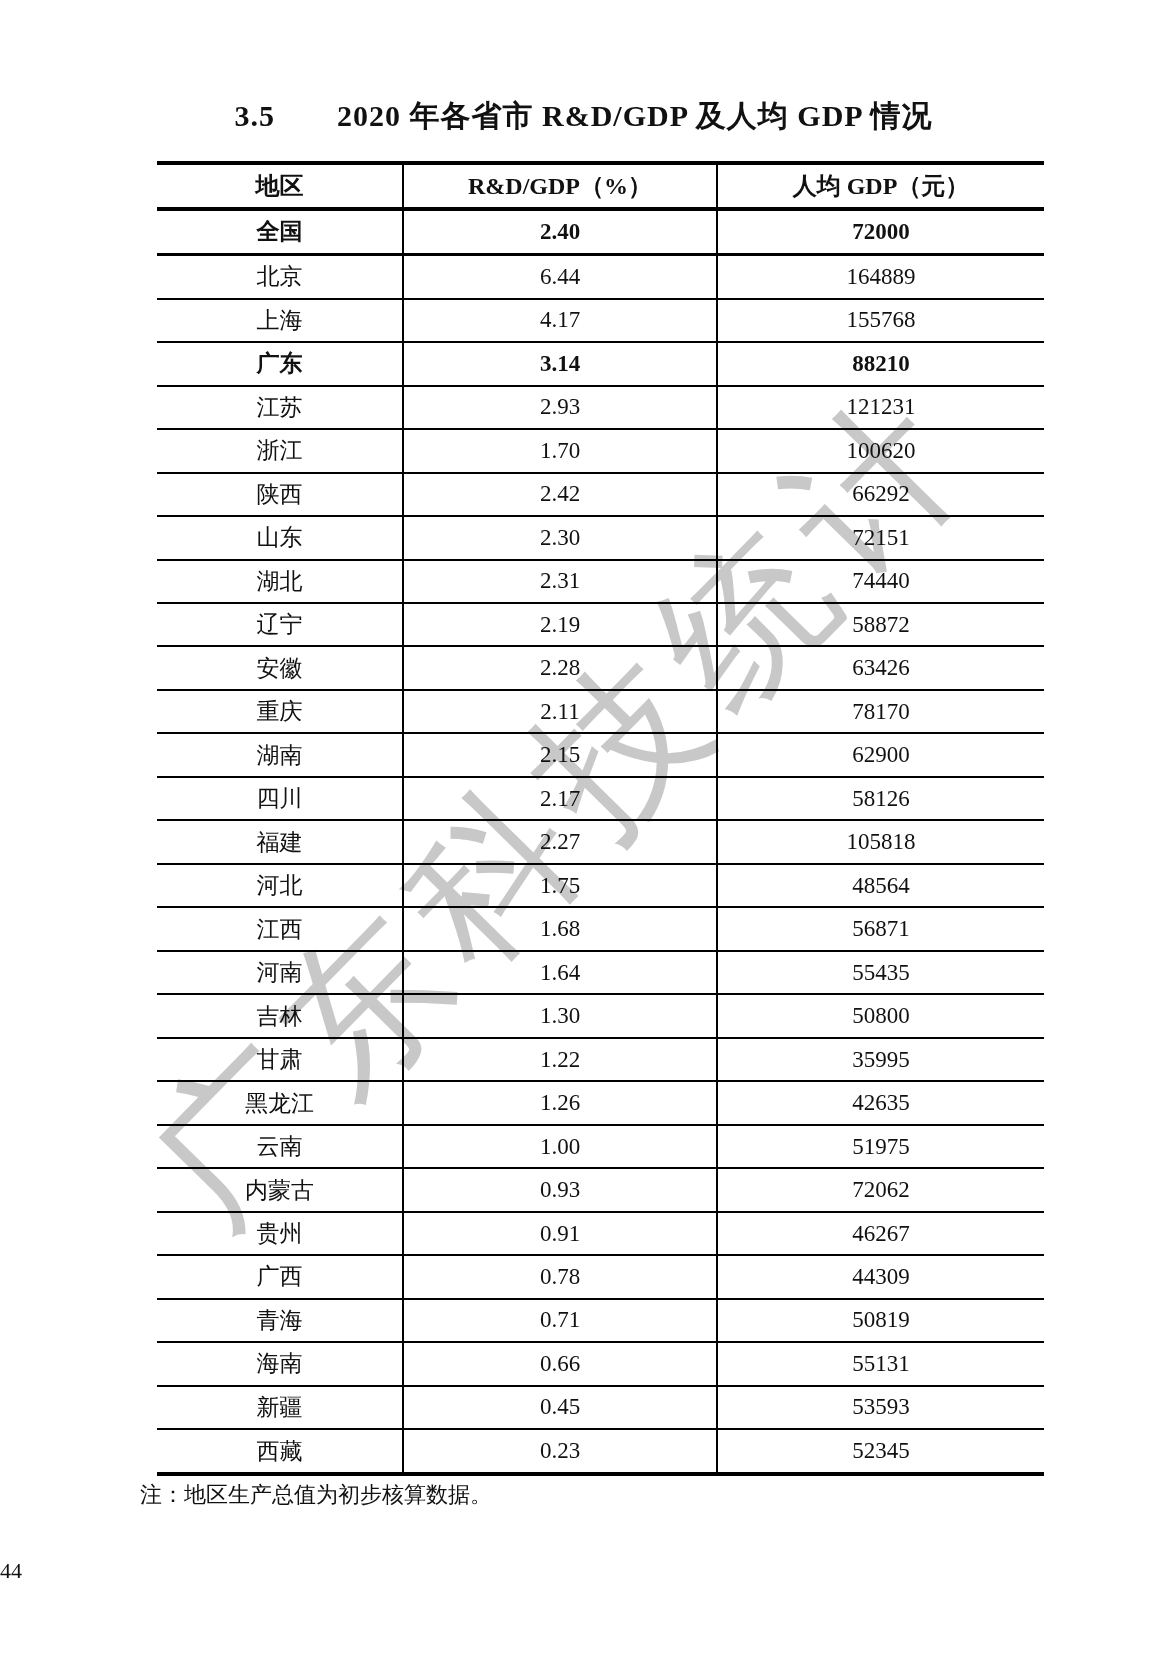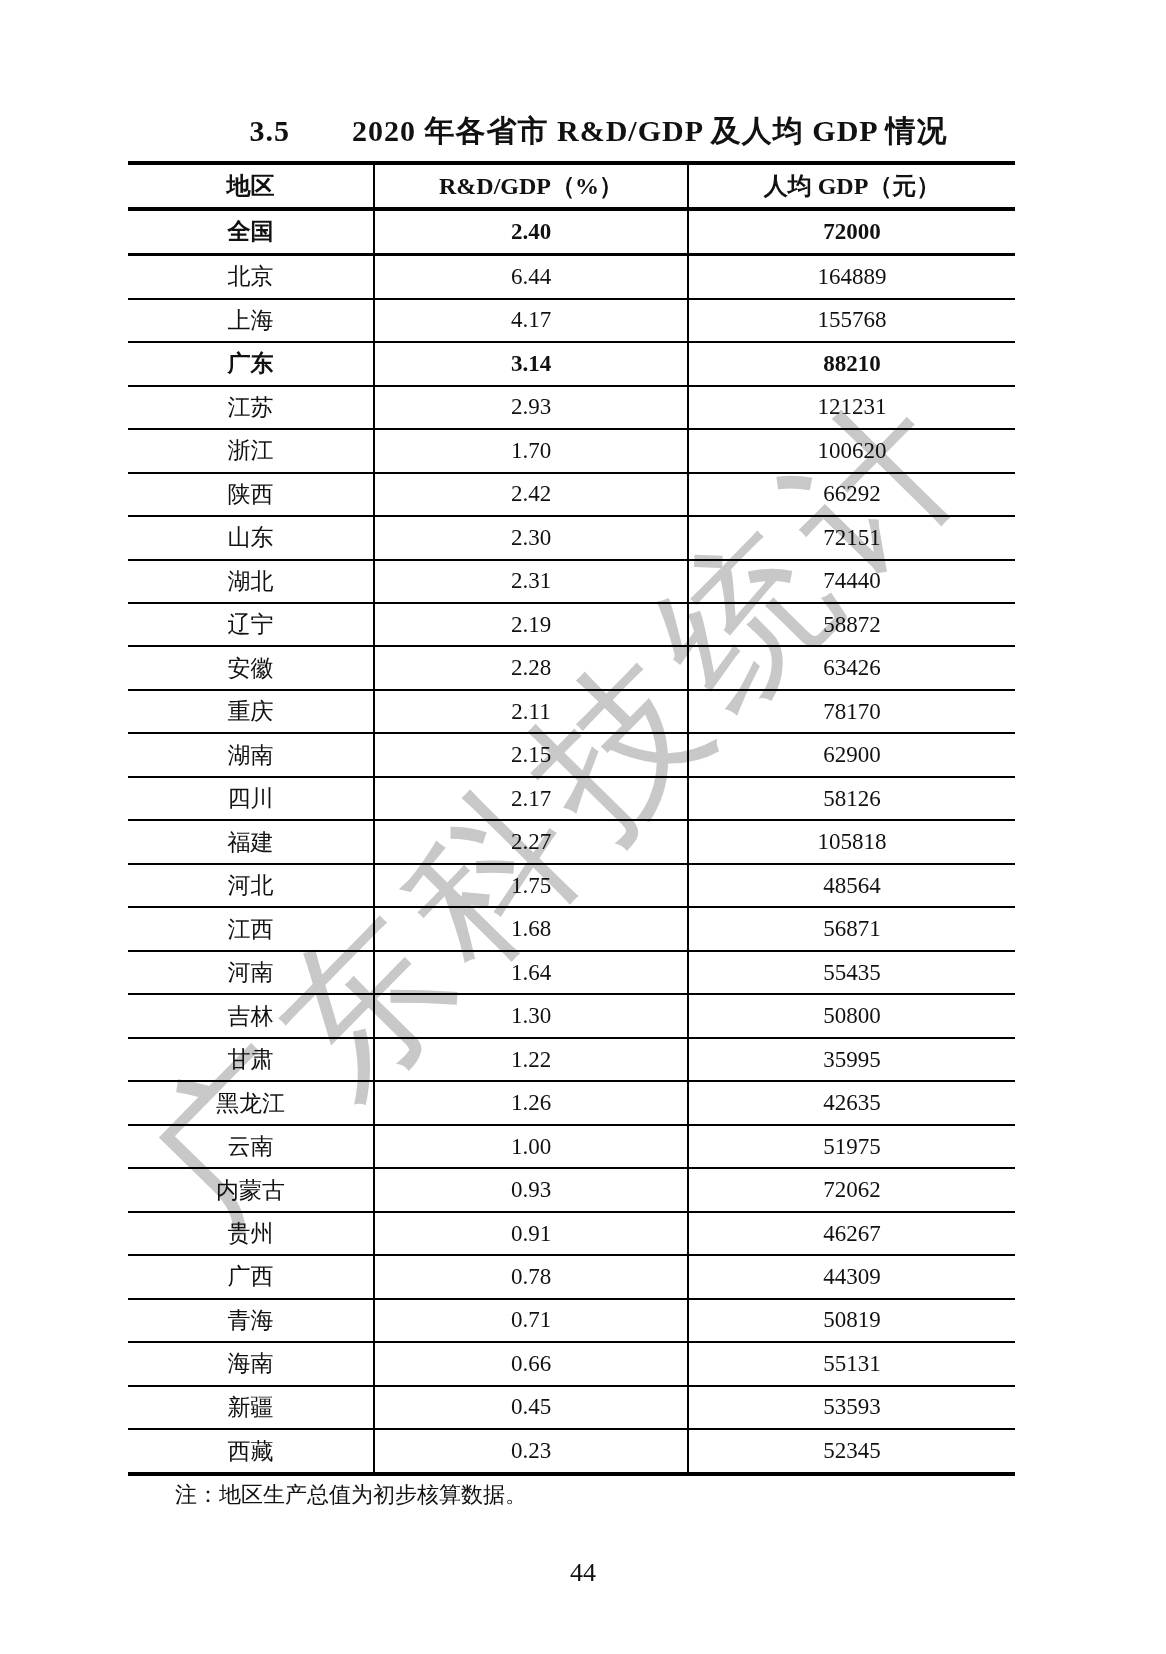--- a/index.html
+++ b/index.html
@@ -23,30 +23,30 @@
     opacity:0.9;
     white-space:nowrap;
     transform:rotate(-45.5deg);
     z-index:1;
     pointer-events:none;
   }
   .title {
     position:absolute;
     left:140px; top:96px;
     width:887px;
-    margin:15px;
+    margin:0;
     text-align:center;
     font-size:30px;
     font-weight:bold;
     letter-spacing:1px;
     z-index:2;
   }
   table.data-table {
     position:absolute;
-    left:128px; top:161px;
+    left:157px; top:161px;
     width:887px; height:1315px;
     border-collapse:collapse;
     table-layout:fixed;
     z-index:2;
     border-top:4px solid #000;
     border-bottom:4px solid #000;
     background:transparent;
     font-family:Liberation Serif, serif;
   }
   col.c1 { width:246px; }
@@ -70,28 +70,27 @@
   }
   th:nth-child(-n+2), td:nth-child(-n+2) { border-right:2px solid #000; }
   tbody tr:first-child td { border-bottom-width:3px; }
   tbody tr:last-child td { border-bottom:none; }
   tr.emphasis td { font-weight:bold; }
   .note {
     position:absolute;
     left:140px; top:1480px;
     font-size:22px;
     z-index:2;
-    margin-left:35px;
   }
   .page-number {
     position:absolute;
     left:0; top:1558px;
     width:100%;
-    text-align:center;
-    font-size:26px;
+    text-align:left;
+    font-size:22px;
     z-index:2;
   }
 </style>
 </head>
 <body>
 
 <div class="watermark">广东科技统计</div>
 
 <h1 class="title">3.5　　2020 年各省市 R&amp;D/GDP 及人均 GDP 情况</h1>
 

